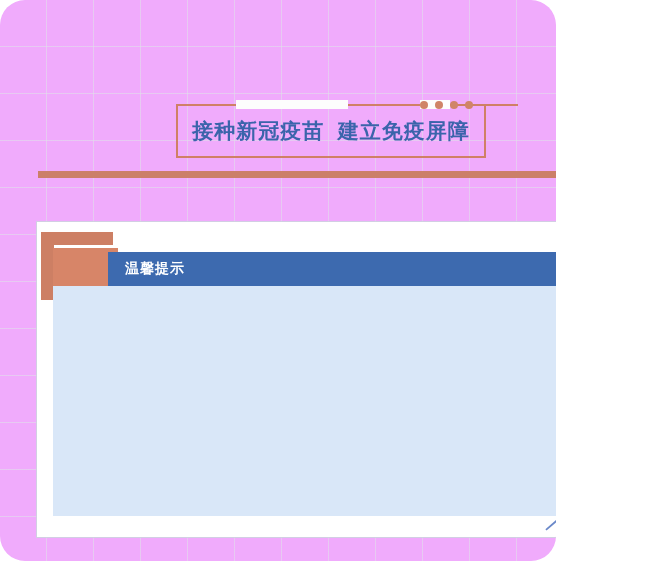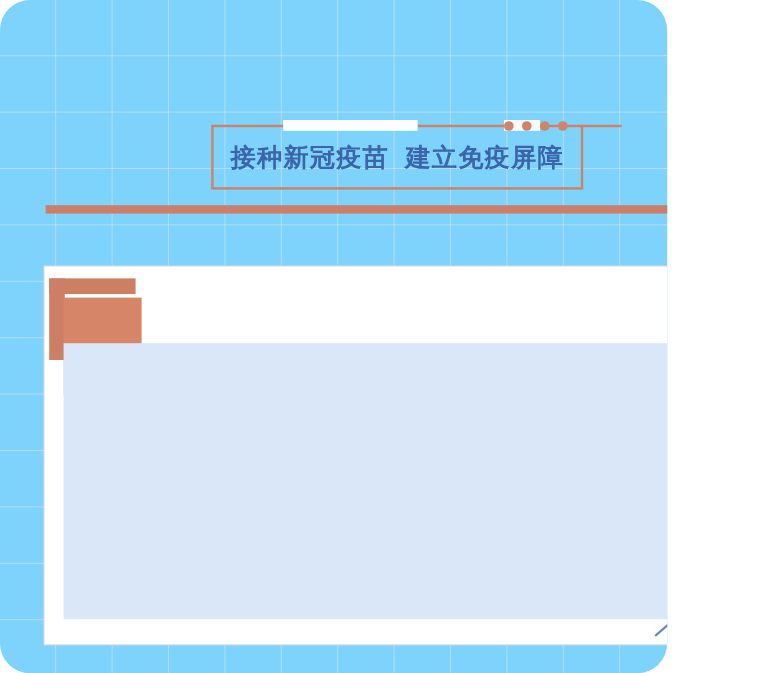--- a/index.html
+++ b/index.html
@@ -11,21 +11,21 @@
     height: 561px;
     overflow: hidden;
     font-family: "Liberation Sans", "DejaVu Sans", sans-serif;
     background-color: #ffffff;
   }
 
   #poster {
     position: relative;
     width: 556px;
     height: 561px;
-    background-color: #7dd3fc;
+    background-color: #f0abfc;
     overflow: hidden;
     border-radius: 25px;
   }
 
   
   .grid-bg {
     position: absolute;
     inset: 0;
     background-image:
       linear-gradient(to right, rgba(224,227,232,0.55) 1px, transparent 1px),
@@ -225,20 +225,23 @@
   <div class="rule-bar"></div>
 
   <div class="card"></div>
 
   <div class="accent-bracket"></div>
   <div class="accent-square"></div>
   <div class="accent-grey"></div>
 
   <div class="body-panel"></div>
 
+  <div class="banner">
+    <span class="banner-label">温馨提示</span>
+  </div>
 
 
   <svg class="syringe top" viewBox="0 0 92 76">
     <g transform="rotate(-41 46 38)">
 
       <rect x="4" y="36.2" width="26" height="2" fill="#5d7fc4"></rect>
 
       <rect x="29" y="32.5" width="7" height="9.5" rx="1" fill="#4a6cb5"></rect>
 
       <rect x="36" y="26" width="26" height="23" fill="#4f72bb"></rect>

